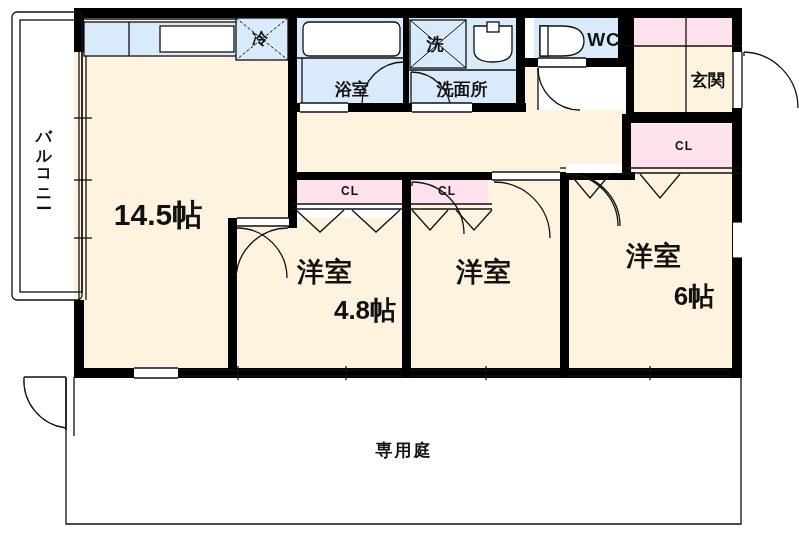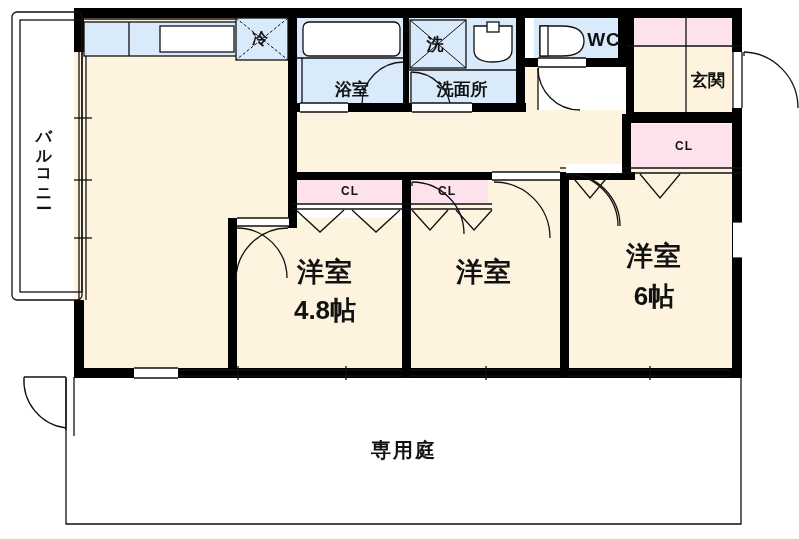--- a/index.html
+++ b/index.html
@@ -10,28 +10,28 @@
   .room{background:#fdf3de;}
   .wet{background:#d9ebfb;}
   .cl{background:#fde2ee;}
   .white{background:#ffffff;}
   
   .wall{background:#000000;}
   .lbl{position:absolute;color:#111;white-space:nowrap;text-align:center;}
   .lbl-c{transform:translate(-50%,-50%);}
   .vtext{writing-mode:vertical-rl;text-orientation:upright;letter-spacing:2px;}
   .rmname{font-size:27px;font-weight:bold;letter-spacing:1px;}
-  .rmsize{font-size:26px;font-weight:bold;}
+  .rmsize{font-size:26px;font-weight:bold;margin-left:40px;}
   .ldkname{font-size:32px;font-weight:bold;letter-spacing:2px;}
   .ldksize{font-size:30px;font-weight:bold;}
   .small{font-size:17px;font-weight:bold;}
   .smaller{font-size:16px;font-weight:bold;}
   .cllabel{font-size:12px;font-weight:bold;letter-spacing:1px;}
   .wclabel{font-size:19px;font-weight:bold;letter-spacing:1px;}
-  .gardenlabel{font-size:20px;font-weight:bold;letter-spacing:2px;}
+  .gardenlabel{font-size:17px;font-weight:bold;letter-spacing:2px;}
   .balcolabel{font-size:16px;font-weight:bold;}
   svg{position:absolute;left:0;top:0;overflow:visible;pointer-events:none;}
   .fixline{stroke:#111;stroke-width:1.3;fill:none;}
   .arc{stroke:#111;stroke-width:1.3;fill:none;}
   .fixfill{fill:#d9ebfb;stroke:#111;stroke-width:1.3;}
   .whfill{fill:#ffffff;stroke:#111;stroke-width:1.3;}
   .dash{stroke:#111;stroke-width:1;fill:none;}
 </style>
 </head>
 <body>
@@ -210,20 +210,21 @@
     <line class="fixline" x1="24" y1="377" x2="66" y2="377"></line>
     <line class="fixline" x1="66" y1="377" x2="66" y2="430"></line>
     <line class="fixline" x1="74" y1="377" x2="74" y2="436"></line>
     <path class="arc" d="M 24 377 A 48 48 0 0 0 66 428"></path>
 
     <rect x="733" y="222" width="9" height="36" fill="#ffffff"></rect>
     <line class="fixline" x1="733" y1="222" x2="742" y2="222"></line>
     <line class="fixline" x1="733" y1="258" x2="742" y2="258"></line>
   </svg>
 
+  <div class="lbl lbl-c ldksize" style="left:158px;top:215px;">14.5帖</div>
 
   <div class="lbl lbl-c rmname" style="left:325px;top:272px;">洋室</div>
   <div class="lbl lbl-c rmsize" style="left:325px;top:310px;">4.8帖</div>
 
   <div class="lbl lbl-c rmname" style="left:484px;top:272px;">洋室</div>
 
   <div class="lbl lbl-c rmname" style="left:654px;top:256px;">洋室</div>
   <div class="lbl lbl-c rmsize" style="left:654px;top:296px;">6帖</div>
 
   <div class="lbl lbl-c small" style="left:352px;top:89px;">浴室</div>

